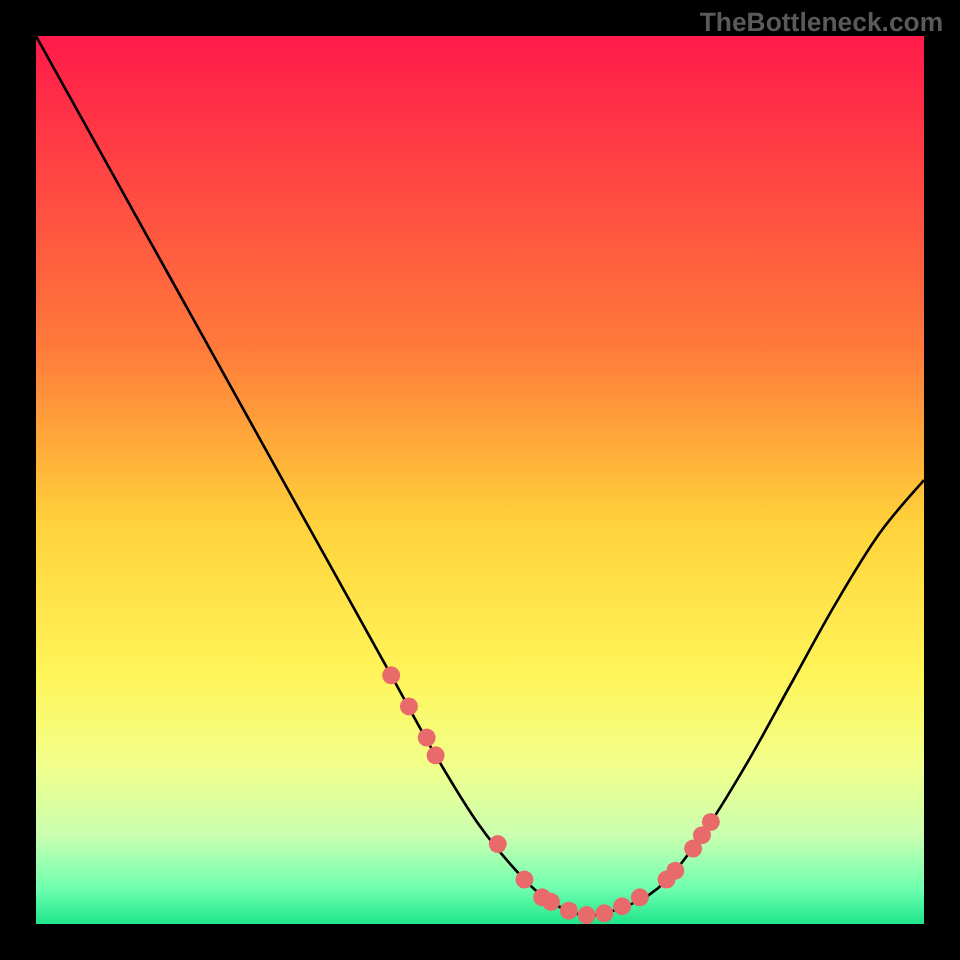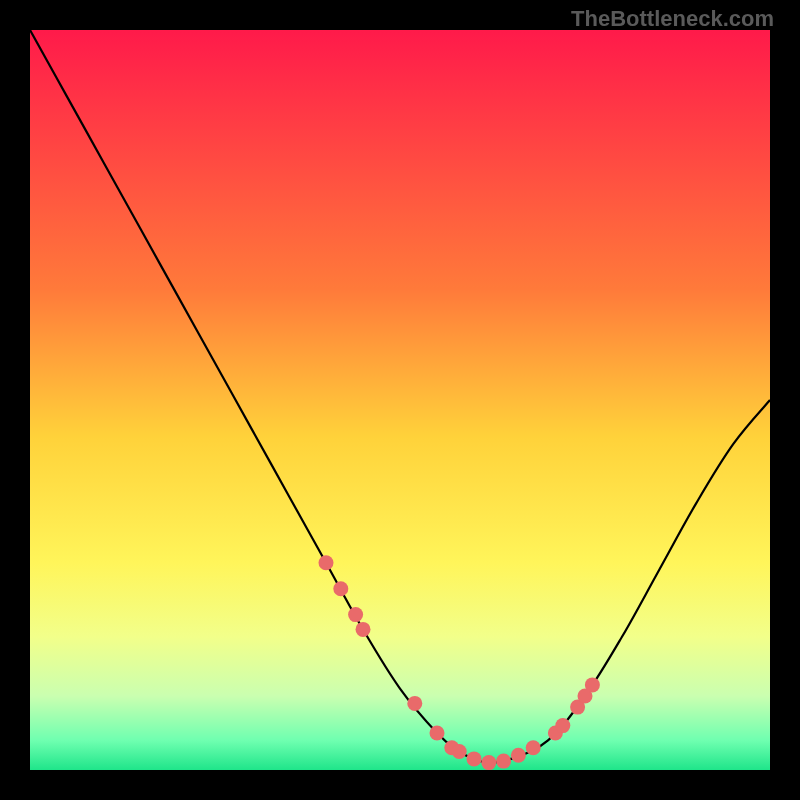--- a/index.html
+++ b/index.html
@@ -1,18 +1,18 @@
 <!DOCTYPE html>
 <html><head>
 <meta charset="utf-8">
 <style>
   * { margin: 0; padding: 0; box-sizing: border-box; }
   body { width: 800px; height: 800px; background: #000; position: relative; font-family: Arial, sans-serif; }
   .container { width: 800px; height: 800px; position: relative; background: #000; }
-  .watermark { position: absolute; top: 6px; right: 26px; color: #5a5a5a; font-size: 22px; font-weight: bold; z-index: 20; }
+  .watermark { position: absolute; top: 6px; right: 14px; color: #5a5a5a; font-size: 22px; font-weight: bold; z-index: 20; }
   .plot-area { position: absolute; left: 30px; top: 30px; width: 740px; height: 740px; }
   svg { display: block; }
 </style>
 </head>
 <body>
 
 <div class="container">
   <div class="watermark">TheBottleneck.com</div>
   <div class="plot-area">
     <svg id="chart-svg" width="740" height="740" viewBox="0 0 740 740">

